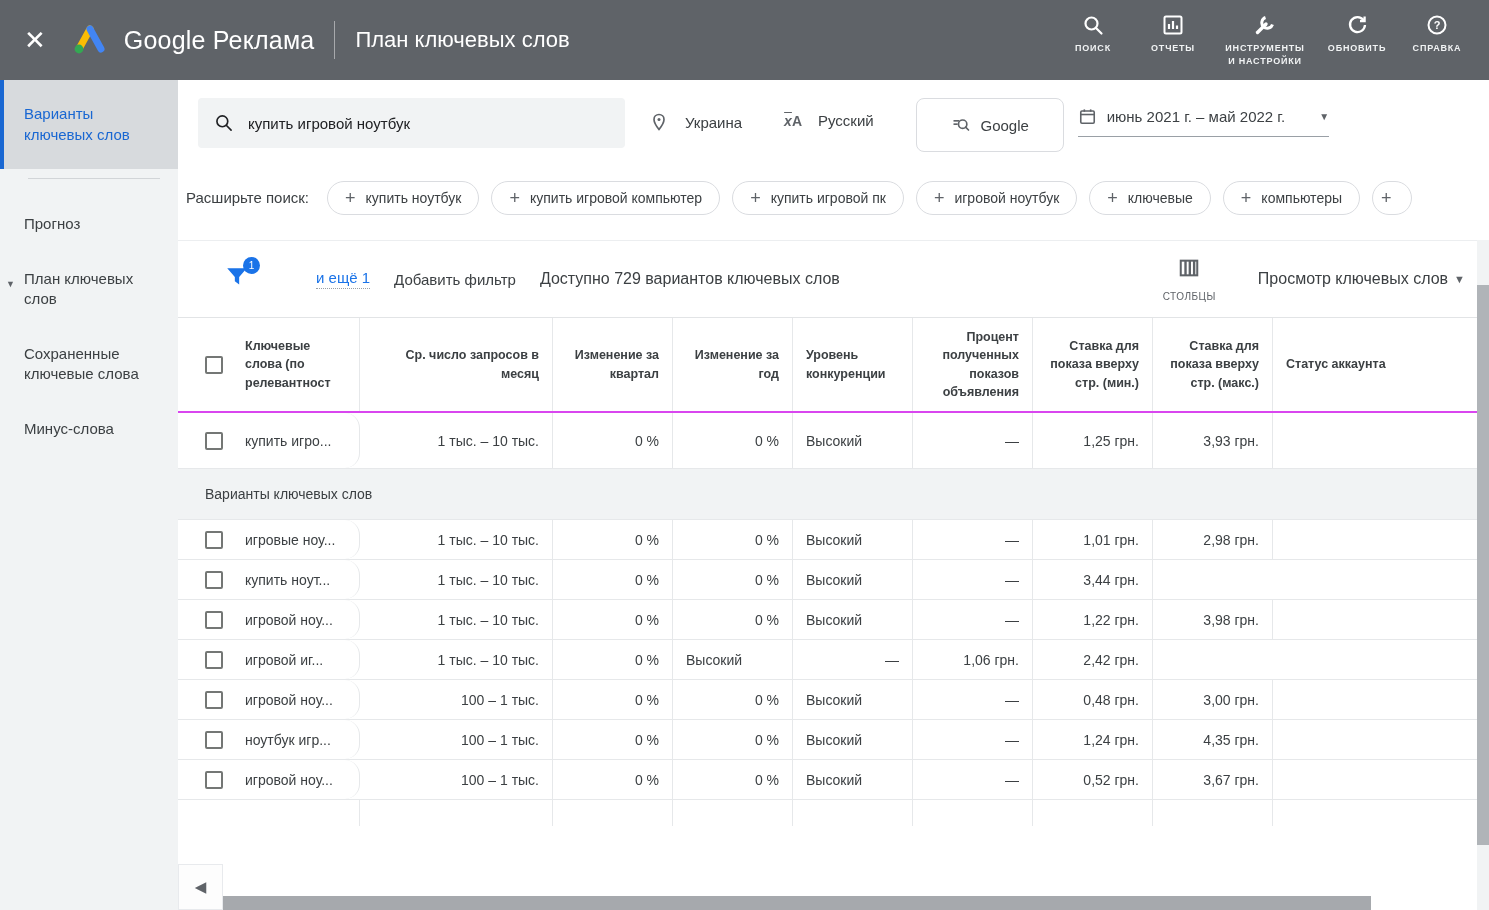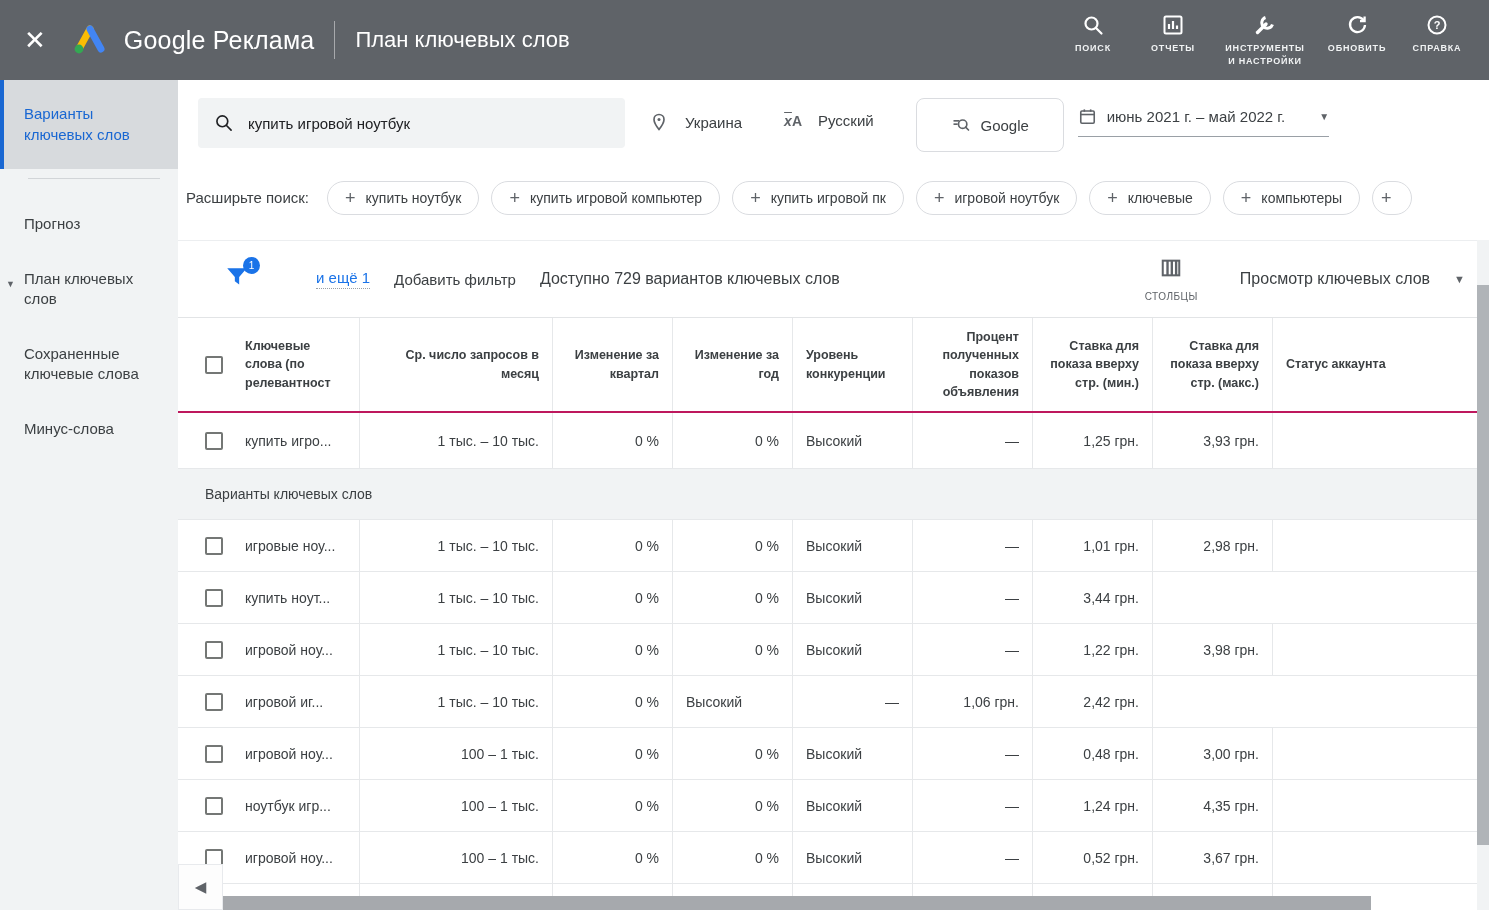--- a/index.html
+++ b/index.html
@@ -71,42 +71,42 @@
     background:#1a73e8; border-radius:50%; color:#fff; font-size:10px; display:flex;
     align-items:center; justify-content:center; }
   .more-filters { margin-left:62px; color:#1a73e8; font-size:15px;
     border-bottom:1px dotted #9aa0a6; padding-bottom:2px; cursor:pointer; white-space:nowrap; }
   .add-filter { margin-left:24px; font-size:15px; color:#3c4043; cursor:pointer; white-space:nowrap; }
   .available { margin-left:24px; font-size:16px; color:#3c4043; white-space:nowrap; }
   .cols-block { margin-left:auto; display:flex; flex-direction:column; align-items:center;
     gap:12px; cursor:pointer; }
   .cols-label { font-size:10px; color:#5f6368; letter-spacing:.5px; }
   .view-select { margin-left:42px; margin-right:24px; font-size:16px; color:#3c4043;
-    display:flex; align-items:center; gap:24px; cursor:pointer; white-space:nowrap; }
+    display:flex; align-items:center; gap:6px; cursor:pointer; white-space:nowrap; }
   .view-select .arr { font-size:11px; color:#5f6368; }
 
   
   .grid { display:grid;
     grid-template-columns:182px 193px 120px 120px 120px 120px 120px 120px minmax(0,1fr); }
-  .thead { height:95px; border-bottom:2px solid #be185d; }
+  .thead { height:95px; border-bottom:2px solid #d946ef; }
   .th { border-right:1px solid #e6e8ea; display:flex; align-items:center;
     font-size:12.5px; font-weight:bold; color:#3c4043; line-height:1.45; padding:6px 13px; }
   .th:last-child { border-right:none; }
   .th.num { justify-content:flex-end; text-align:right; }
   .th-kw { padding-left:27px; gap:22px; }
   .cb { width:18px; height:18px; border:2px solid #747775; border-radius:2px;
     background:#fff; flex-shrink:0; cursor:pointer; }
-  .trow { height:52px; border-bottom:1px solid #e6e8ea; }
+  .trow { height:40px; border-bottom:1px solid #e6e8ea; }
   .trow.first { height:56px; }
   .trow.partial-row { height:26px; border-bottom:none; }
   .td { border-right:1px solid #e6e8ea; display:flex; align-items:center;
     font-size:14px; color:#3c4043; padding:0 13px; overflow:hidden; white-space:nowrap; }
   .td:last-child { border-right:none; }
   .td.num { justify-content:flex-end; }
-  .td-kw { padding-left:27px; gap:22px; }
+  .td-kw { padding-left:27px; gap:22px;border-radius:15px; }
   .section-row { height:51px; background:#f1f3f4; border-bottom:1px solid #e6e8ea;
     display:flex; align-items:center; padding-left:27px; font-size:14px; color:#3c4043; }
 
   
   .vscroll { position:absolute; top:160px; right:0; bottom:0; width:12px; background:#f1f3f4; }
   .vscroll .thumb { position:absolute; top:45px; right:0; width:12px; height:560px; background:#b0b4b8; }
   .hscroll { position:absolute; left:45px; right:118px; bottom:0; height:14px; background:#a6a9ad; }
   .scroll-left-btn { position:absolute; left:0; bottom:0; width:45px; height:46px; background:#fdfdfd;
     border:1px solid #e8eaed; display:flex; align-items:center; justify-content:center;
     color:#5f6368; font-size:15px; cursor:pointer; }

